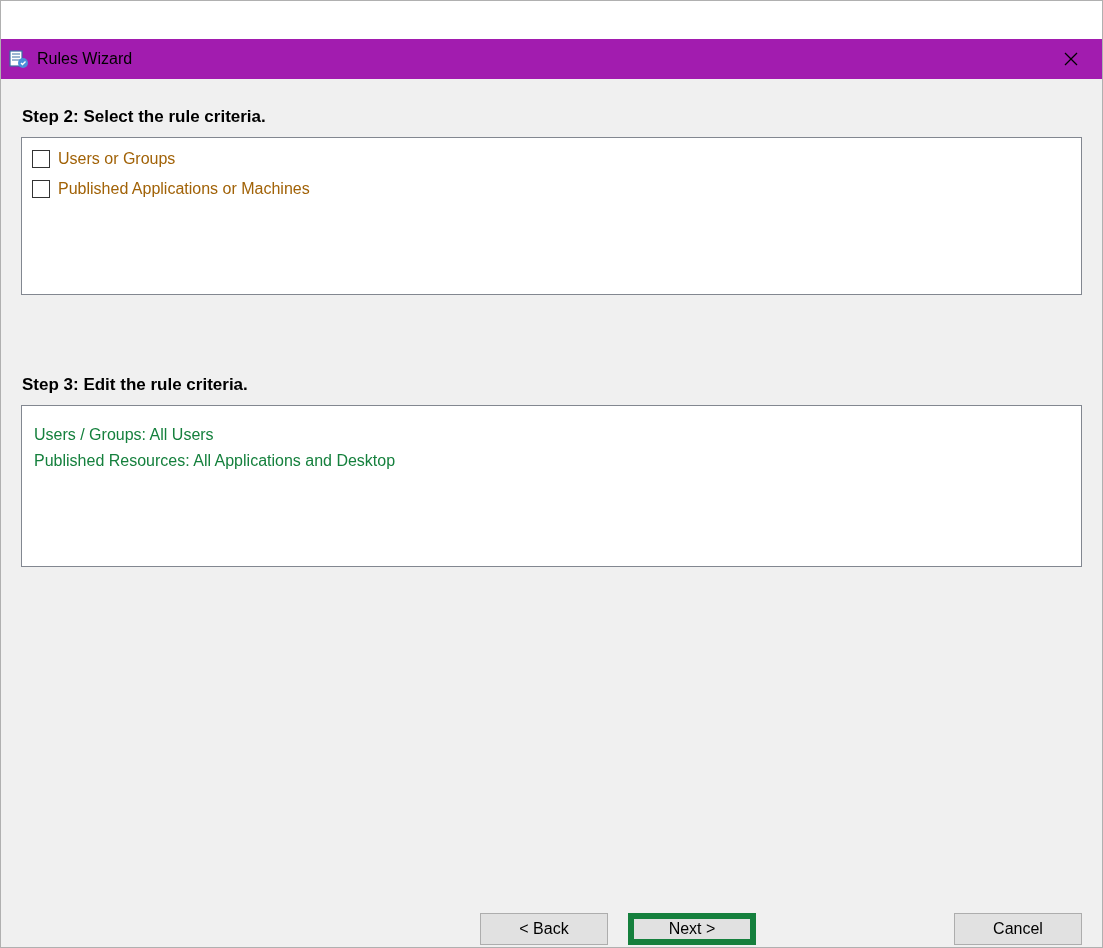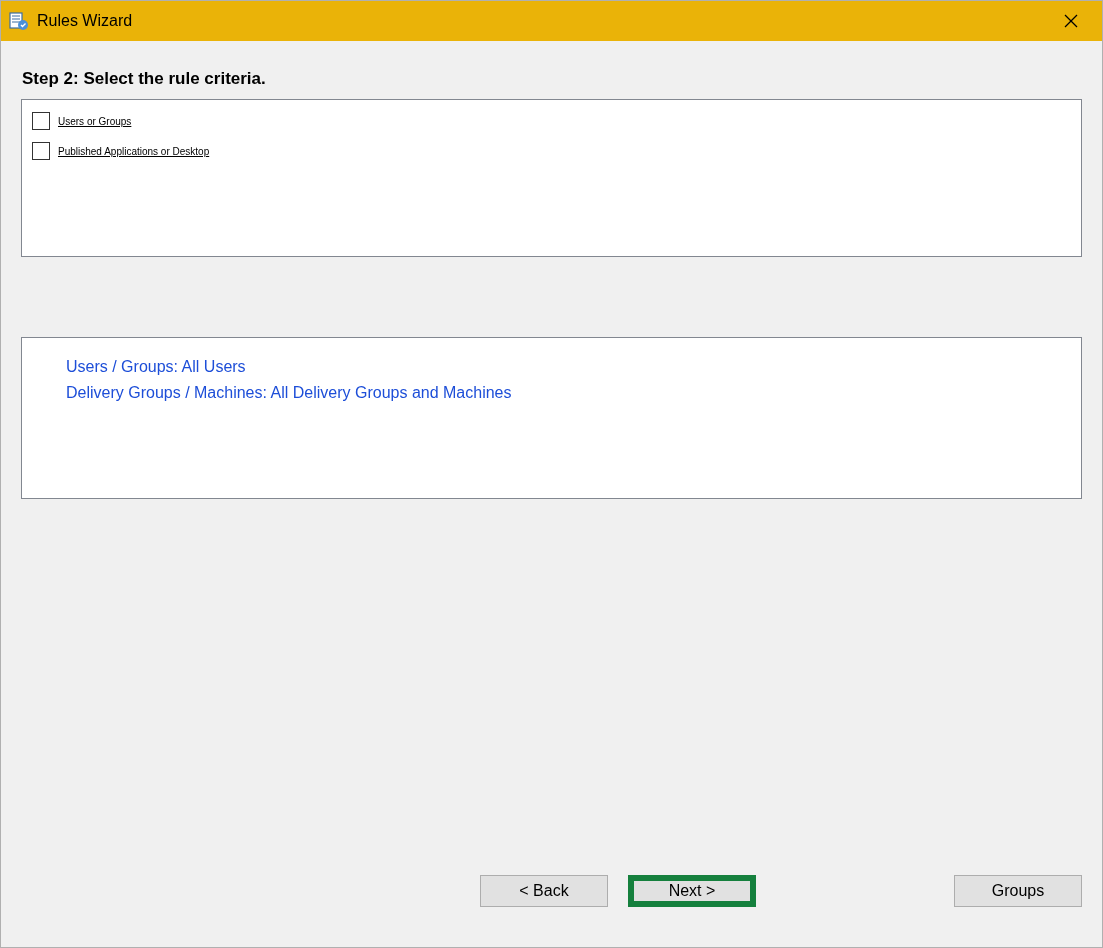--- a/index.html
+++ b/index.html
@@ -14,21 +14,22 @@
       width: 1103px;
       height: 948px;
       overflow: hidden;
       border: 1px solid #b0b0b0;
     }
     .titlebar {
       display: flex;
       align-items: center;
       height: 40px;
       padding: 0 8px;
-      background: #eab308;
+      background: #a21caf;
+      margin-top: 38px;
     }
     .titlebar .app-icon {
       width: 20px;
       height: 20px;
       margin-right: 8px;
       display: inline-flex;
       align-items: center;
       justify-content: center;
     }
     .titlebar .title-text {
@@ -82,39 +83,37 @@
       cursor: pointer;
     }
     .criteria-item input[type="checkbox"]:checked::after {
       content: "✓";
       display: block;
       text-align: center;
       line-height: 16px;
       font-size: 14px;
     }
     .criteria-item label {
-      font-size: 10px;
-      color: #000000;
+      font-size: 16px;
+      color: #a16207;
       cursor: pointer;
-      text-decoration: underline;
     }
     .spacer {
       height: 80px;
     }
     .edit-box {
       background: #ffffff;
       border: 1px solid #828790;
       padding: 16px 12px;
       height: 162px;
     }
     .edit-line {
       font-size: 16px;
-      color: #1d4ed8;
+      color: #15803d;
       line-height: 1.6;
-      margin-left: 32px;
     }
     .button-row {
       position: absolute;
       bottom: 40px;
       left: 20px;
       right: 20px;
       display: flex;
       justify-content: flex-end;
       gap: 24px;
     }
@@ -165,33 +164,34 @@
 <div class="content">
 
   <div class="step-heading">Step 2: Select the rule criteria.</div>
   <div class="criteria-box">
     <div class="criteria-item">
       <input type="checkbox" id="cb0" style="">
       <label for="cb0">Users or Groups</label>
     </div>
     <div class="criteria-item">
       <input type="checkbox" id="cb1" style="">
-      <label for="cb1">Published Applications or Desktop</label>
+      <label for="cb1">Published Applications or Machines</label>
     </div>
   </div>
 
   <div class="spacer"></div>
 
+  <div class="step-heading">Step 3: Edit the rule criteria.</div>
   <div class="edit-box">
     <div class="edit-line">Users / Groups: All Users</div>
-    <div class="edit-line">Delivery Groups / Machines: All Delivery Groups and Machines</div>
+    <div class="edit-line">Published Resources: All Applications and Desktop</div>
   </div>
 
   <div class="button-row">
     <div class="btn-group-nav">
       <button class="wiz-button">&lt; Back</button>
       <button class="wiz-button primary">Next &gt;</button>
     </div>
     <div class="button-gap"></div>
-    <button class="wiz-button">Groups</button>
+    <button class="wiz-button">Cancel</button>
   </div>
 
 </div>
 
 </body></html>

